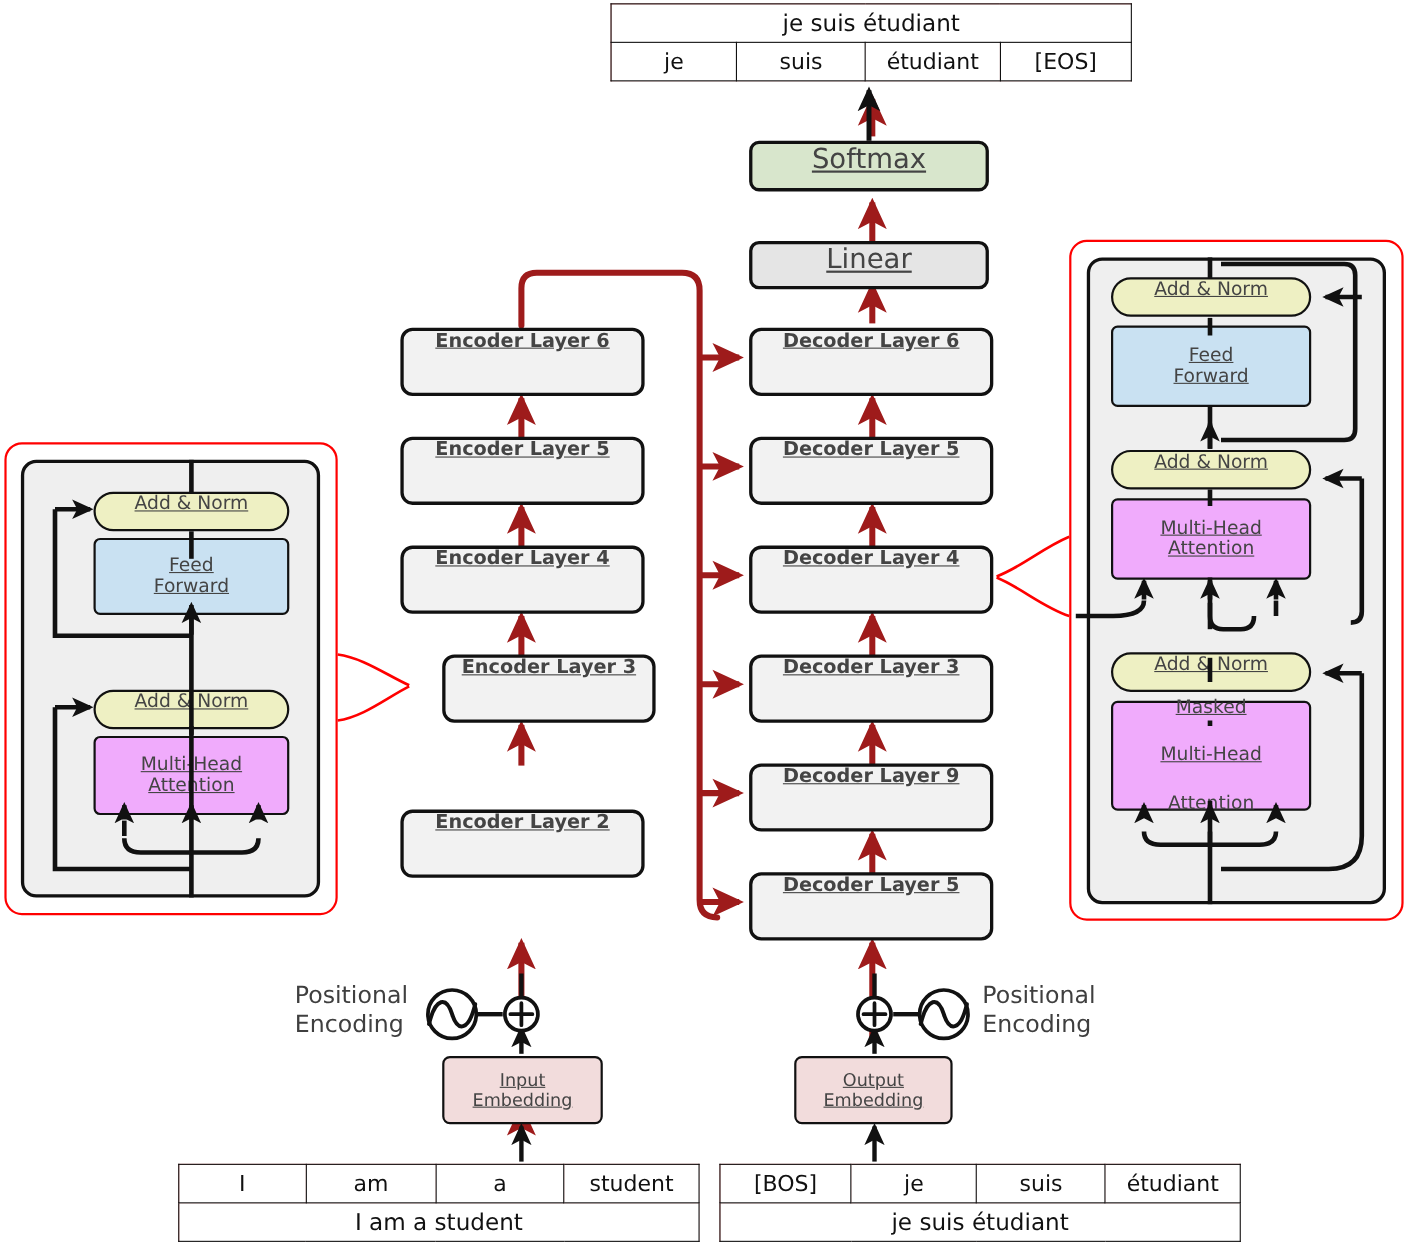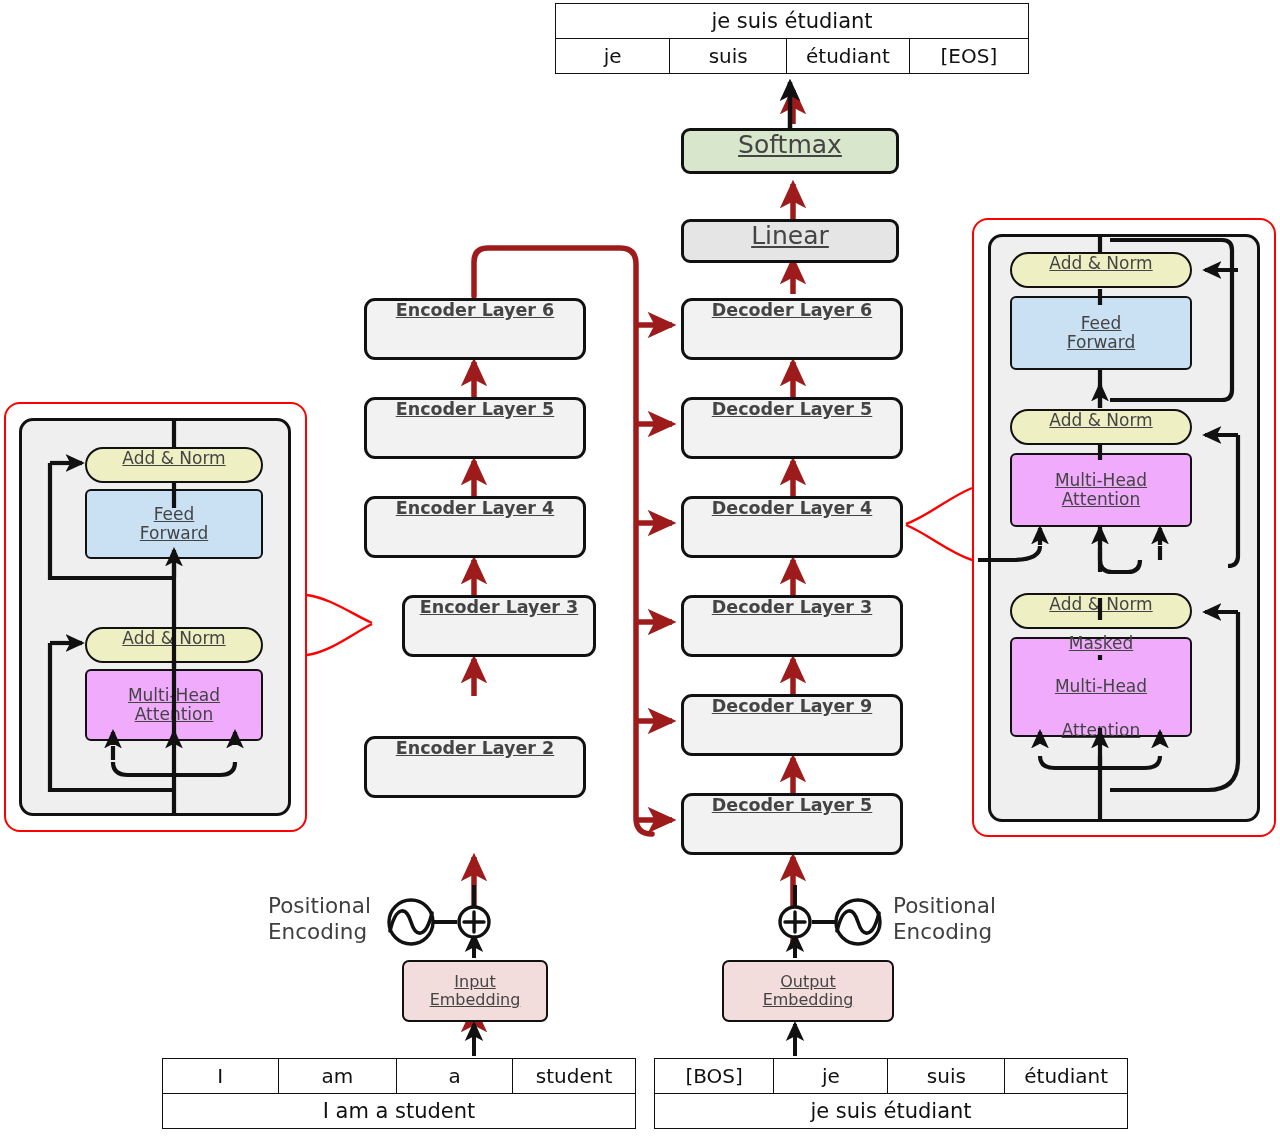--- a/index.html
+++ b/index.html
@@ -340,21 +340,21 @@
 
   <div class="plabel" style="left:893px;top:893px;width:170px;text-align:left;">
     <div>Positional</div>
     <div>Encoding</div>
   </div>
 
   <div class="node embed" style="left:402px;top:960px;width:146px;height:62px;flex-direction:column;">
     <span>Input</span>
     <span>Embedding</span>
   </div>
-  <div class="node embed" style="left:722px;top:960px;width:172px;height:62px;flex-direction:column;">
+  <div class="node embed" style="left:722px;top:960px;width:144px;height:62px;flex-direction:column;">
     <span>Output</span>
     <span>Embedding</span>
   </div>
 
   <table class="tok-table" style="left:162px;top:1058px;width:474px;">
     <tbody>
         <tr>
       <td style="width:118px">I</td>
       <td style="width:118px">am</td>
       <td style="width:118px">a</td>

